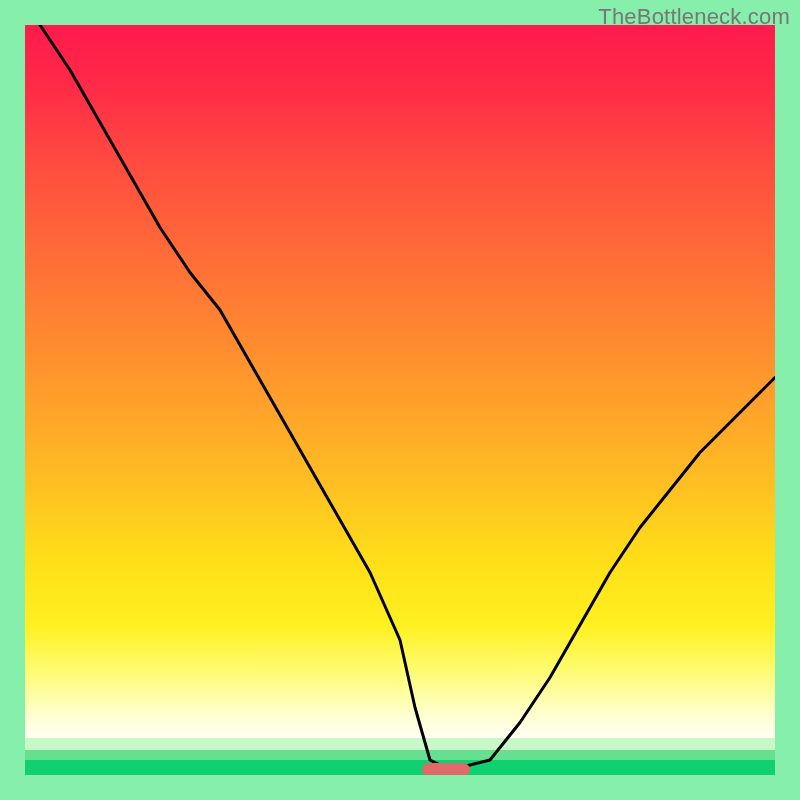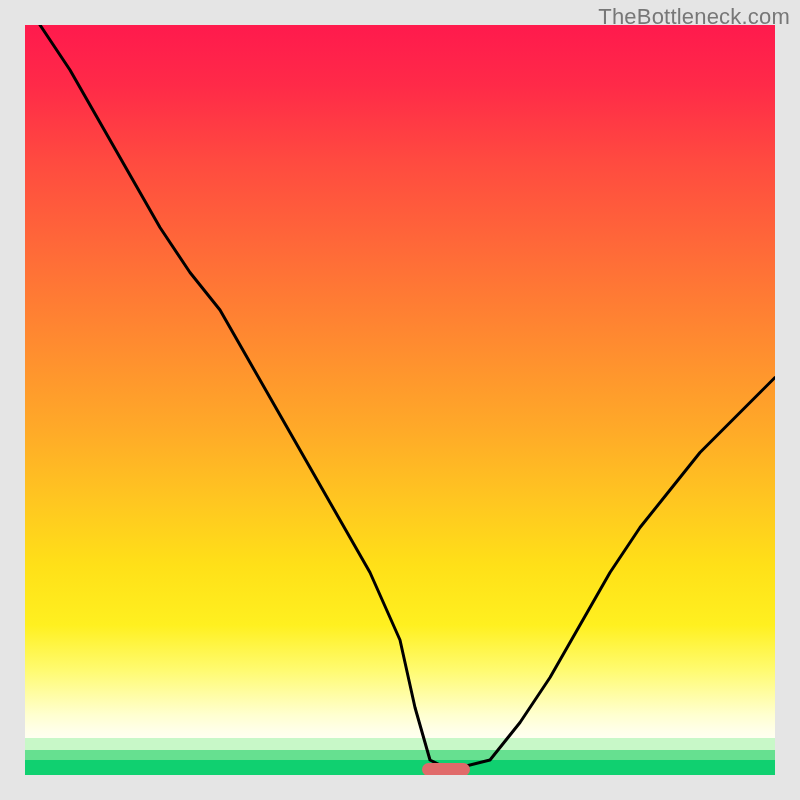--- a/index.html
+++ b/index.html
@@ -10,21 +10,21 @@
     background: #000;
     overflow: hidden;
     font-family: Arial, Helvetica, sans-serif;
   }
   .frame {
     position: absolute;
     left: 0;
     top: 0;
     width: 800px;
     height: 800px;
-    background: #e5e5e5;
+    background: #86efac;
   }
   .watermark {
     position: absolute;
     top: 4px;
     right: 10px;
     color: #777;
     font-size: 22px;
     font-weight: 400;
     letter-spacing: 0.2px;
     z-index: 50;

